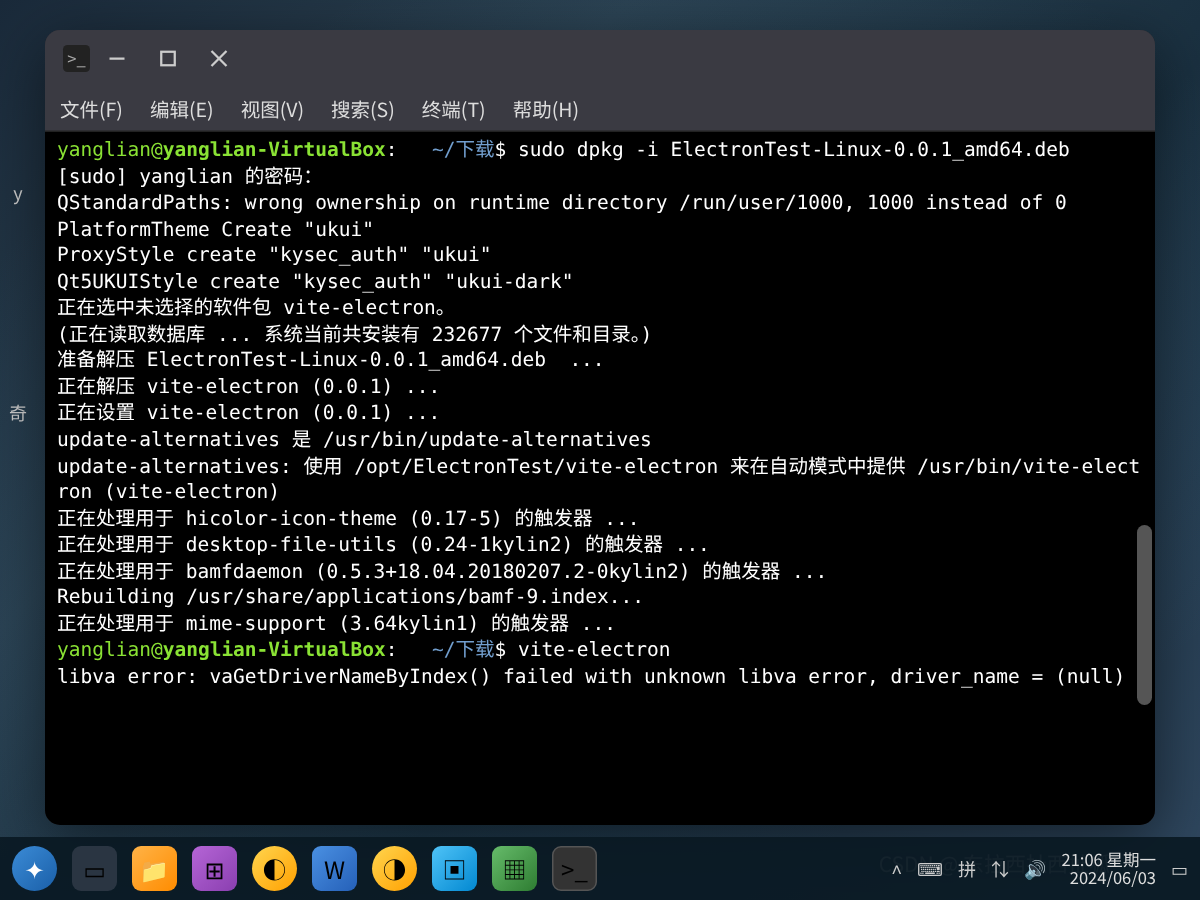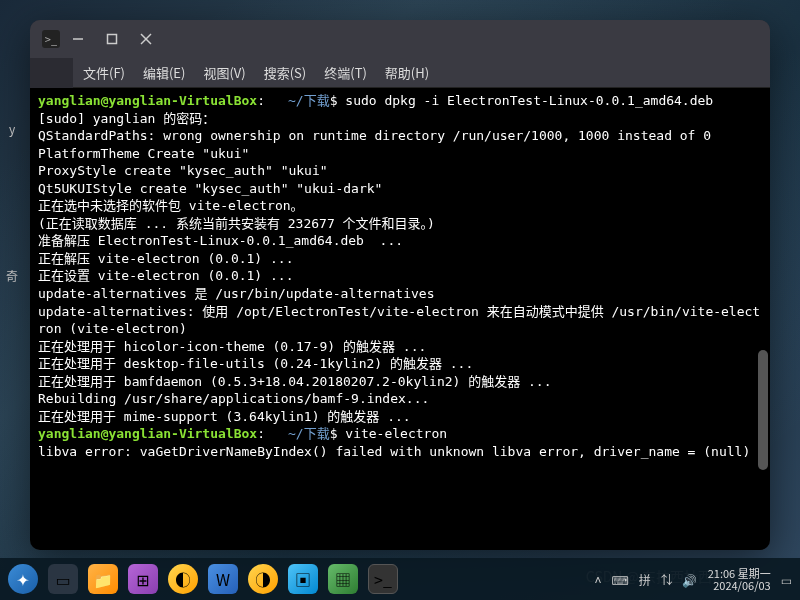--- a/index.html
+++ b/index.html
@@ -41,34 +41,33 @@
 }
 .title-text { color: #ddd; font-size: 14px; flex: 1; }
 .win-controls { display: flex; gap: 18px; }
 .win-btn { width: 16px; height: 16px; display: flex; align-items: center; justify-content: center; color: #ccc; cursor: pointer; }
 .win-btn svg { width: 12px; height: 12px; }
 .menubar {
   height: 30px; background: #3a3a42;
   display: flex; align-items: center;
   padding: 0 10px; gap: 18px;
   border-bottom: 1px solid #222;
-  margin-left: 43px;
 }
 .menu-item { color: #ddd; font-size: 13px; cursor: pointer; }
 .terminal-body {
   flex: 1; background: #000;
   padding: 4px 8px;
   font-family: "DejaVu Sans Mono", "Noto Sans Mono CJK SC", monospace;
   font-size: 13px; line-height: 1.35;
   color: #fff;
   overflow: hidden;
   white-space: pre-wrap;
   word-break: break-all;
 }
-.prompt-user { color: #8ae234; font-weight: bold; }
+.prompt-user { color: #8ae234; font-weight: normal; }
 .prompt-host { color: #8ae234; font-weight: bold; }
 .prompt-colon { color: #fff; }
 .prompt-path { color: #729fcf; font-weight: normal; margin-left: 23px; }
 .prompt-dollar { color: #fff; }
 .cmd { color: #fff; }
 .out { color: #fff; }
 .left-icons {
   position: absolute; left: 6px; top: 120px;
   display: flex; flex-direction: column; gap: 130px;
   color: #ccc; font-size: 12px; text-align: center;
@@ -152,21 +151,21 @@
 <span class="out">PlatformTheme Create "ukui"</span>
 <span class="out">ProxyStyle create "kysec_auth" "ukui"</span>
 <span class="out">Qt5UKUIStyle create "kysec_auth" "ukui-dark"</span>
 <span class="out">正在选中未选择的软件包 vite-electron。</span>
 <span class="out">(正在读取数据库 ... 系统当前共安装有 232677 个文件和目录。)</span>
 <span class="out">准备解压 ElectronTest-Linux-0.0.1_amd64.deb  ...</span>
 <span class="out">正在解压 vite-electron (0.0.1) ...</span>
 <span class="out">正在设置 vite-electron (0.0.1) ...</span>
 <span class="out">update-alternatives 是 /usr/bin/update-alternatives</span>
 <span class="out">update-alternatives: 使用 /opt/ElectronTest/vite-electron 来在自动模式中提供 /usr/bin/vite-electron (vite-electron)</span>
-<span class="out">正在处理用于 hicolor-icon-theme (0.17-9) 的触发器 ...</span>
+<span class="out">正在处理用于 hicolor-icon-theme (0.17-5) 的触发器 ...</span>
 <span class="out">正在处理用于 desktop-file-utils (0.24-1kylin2) 的触发器 ...</span>
 <span class="out">正在处理用于 bamfdaemon (0.5.3+18.04.20180207.2-0kylin2) 的触发器 ...</span>
 <span class="out">Rebuilding /usr/share/applications/bamf-9.index...</span>
 <span class="out">正在处理用于 mime-support (3.64kylin1) 的触发器 ...</span>
 <span class="prompt-user">yanglian</span><span class="prompt-user">@</span><span class="prompt-host">yanglian-VirtualBox</span><span class="prompt-colon">:</span><span class="prompt-path">~/下载</span><span class="prompt-dollar">$</span> <span class="cmd">vite-electron</span>
 <span class="out">libva error: vaGetDriverNameByIndex() failed with unknown libva error, driver_name = (null)</span>
     <div class="scrollbar">
       <div class="scroll-thumb"></div>
     </div>
   </div>

